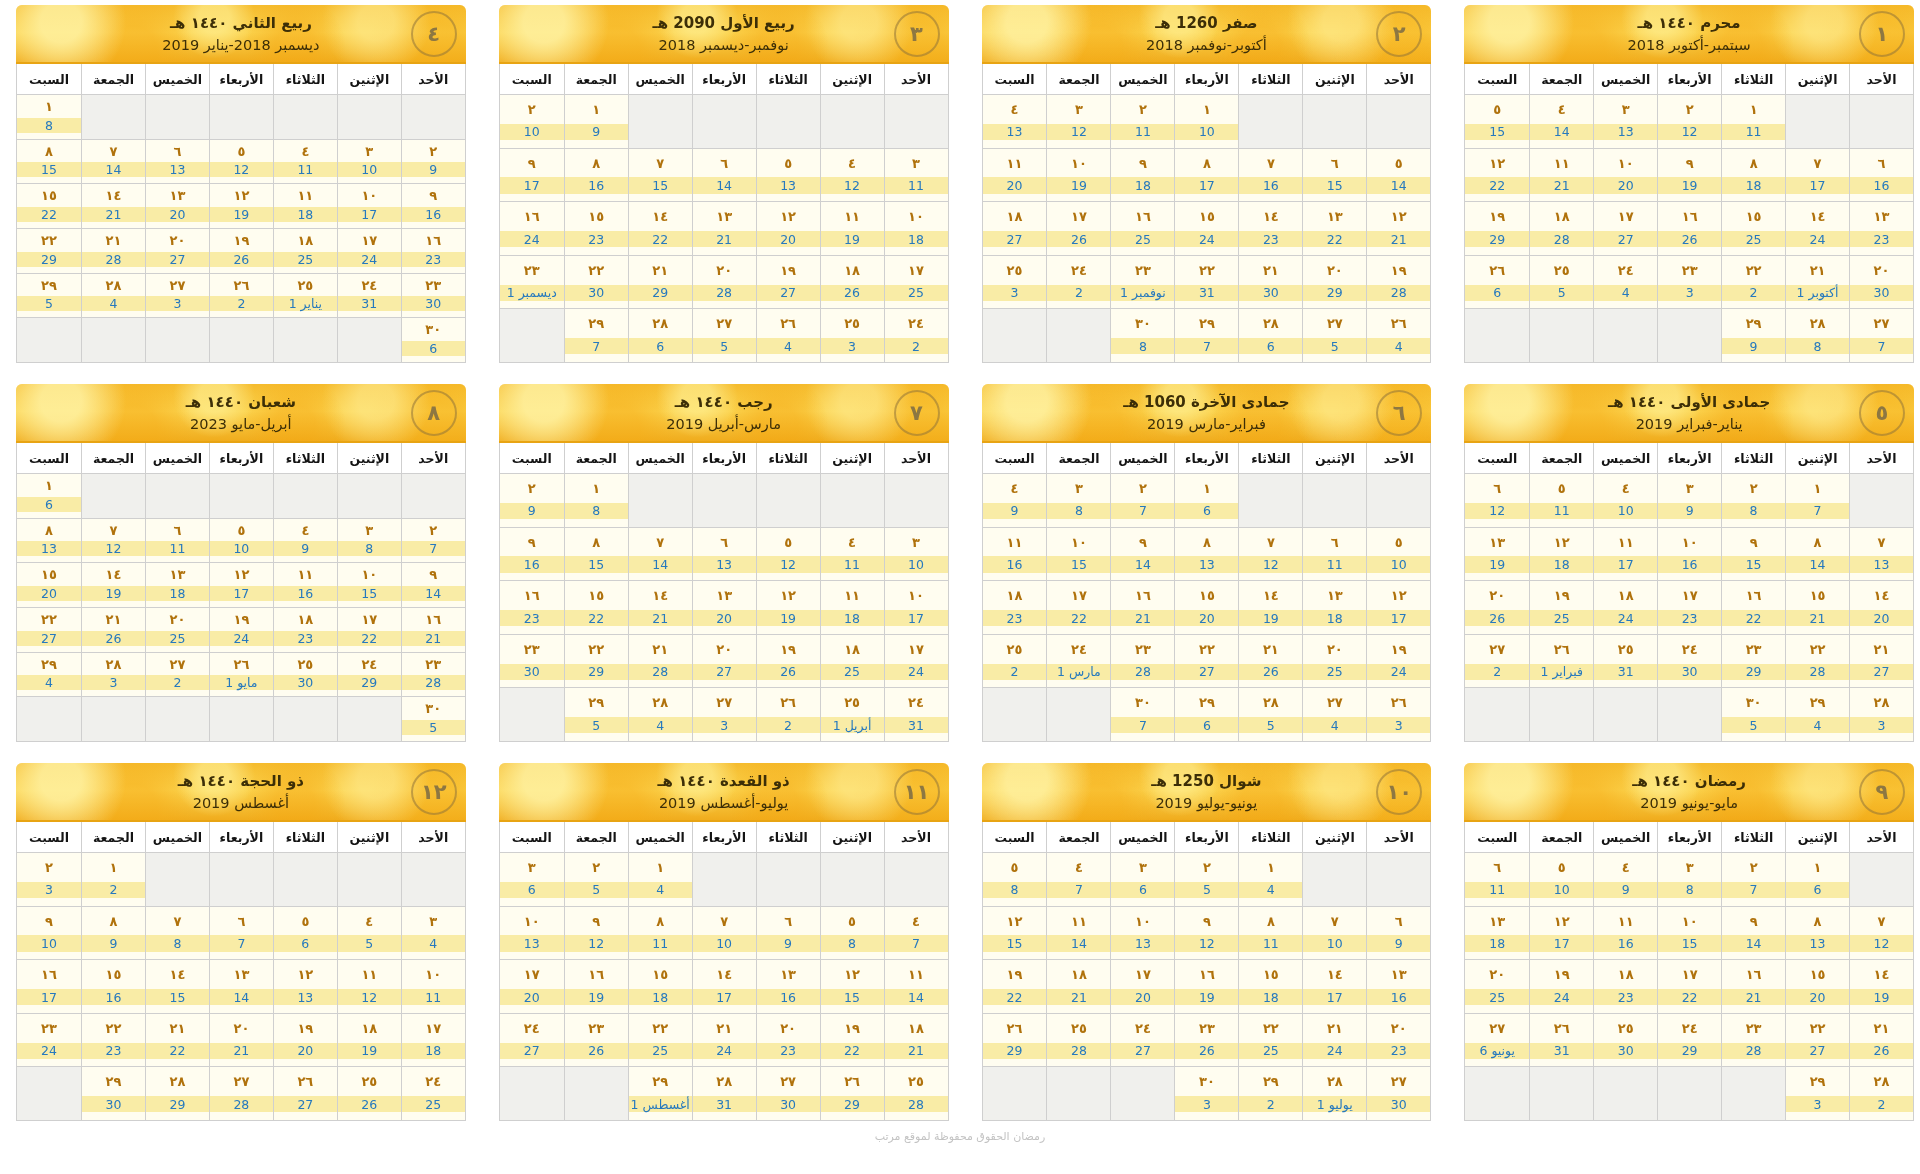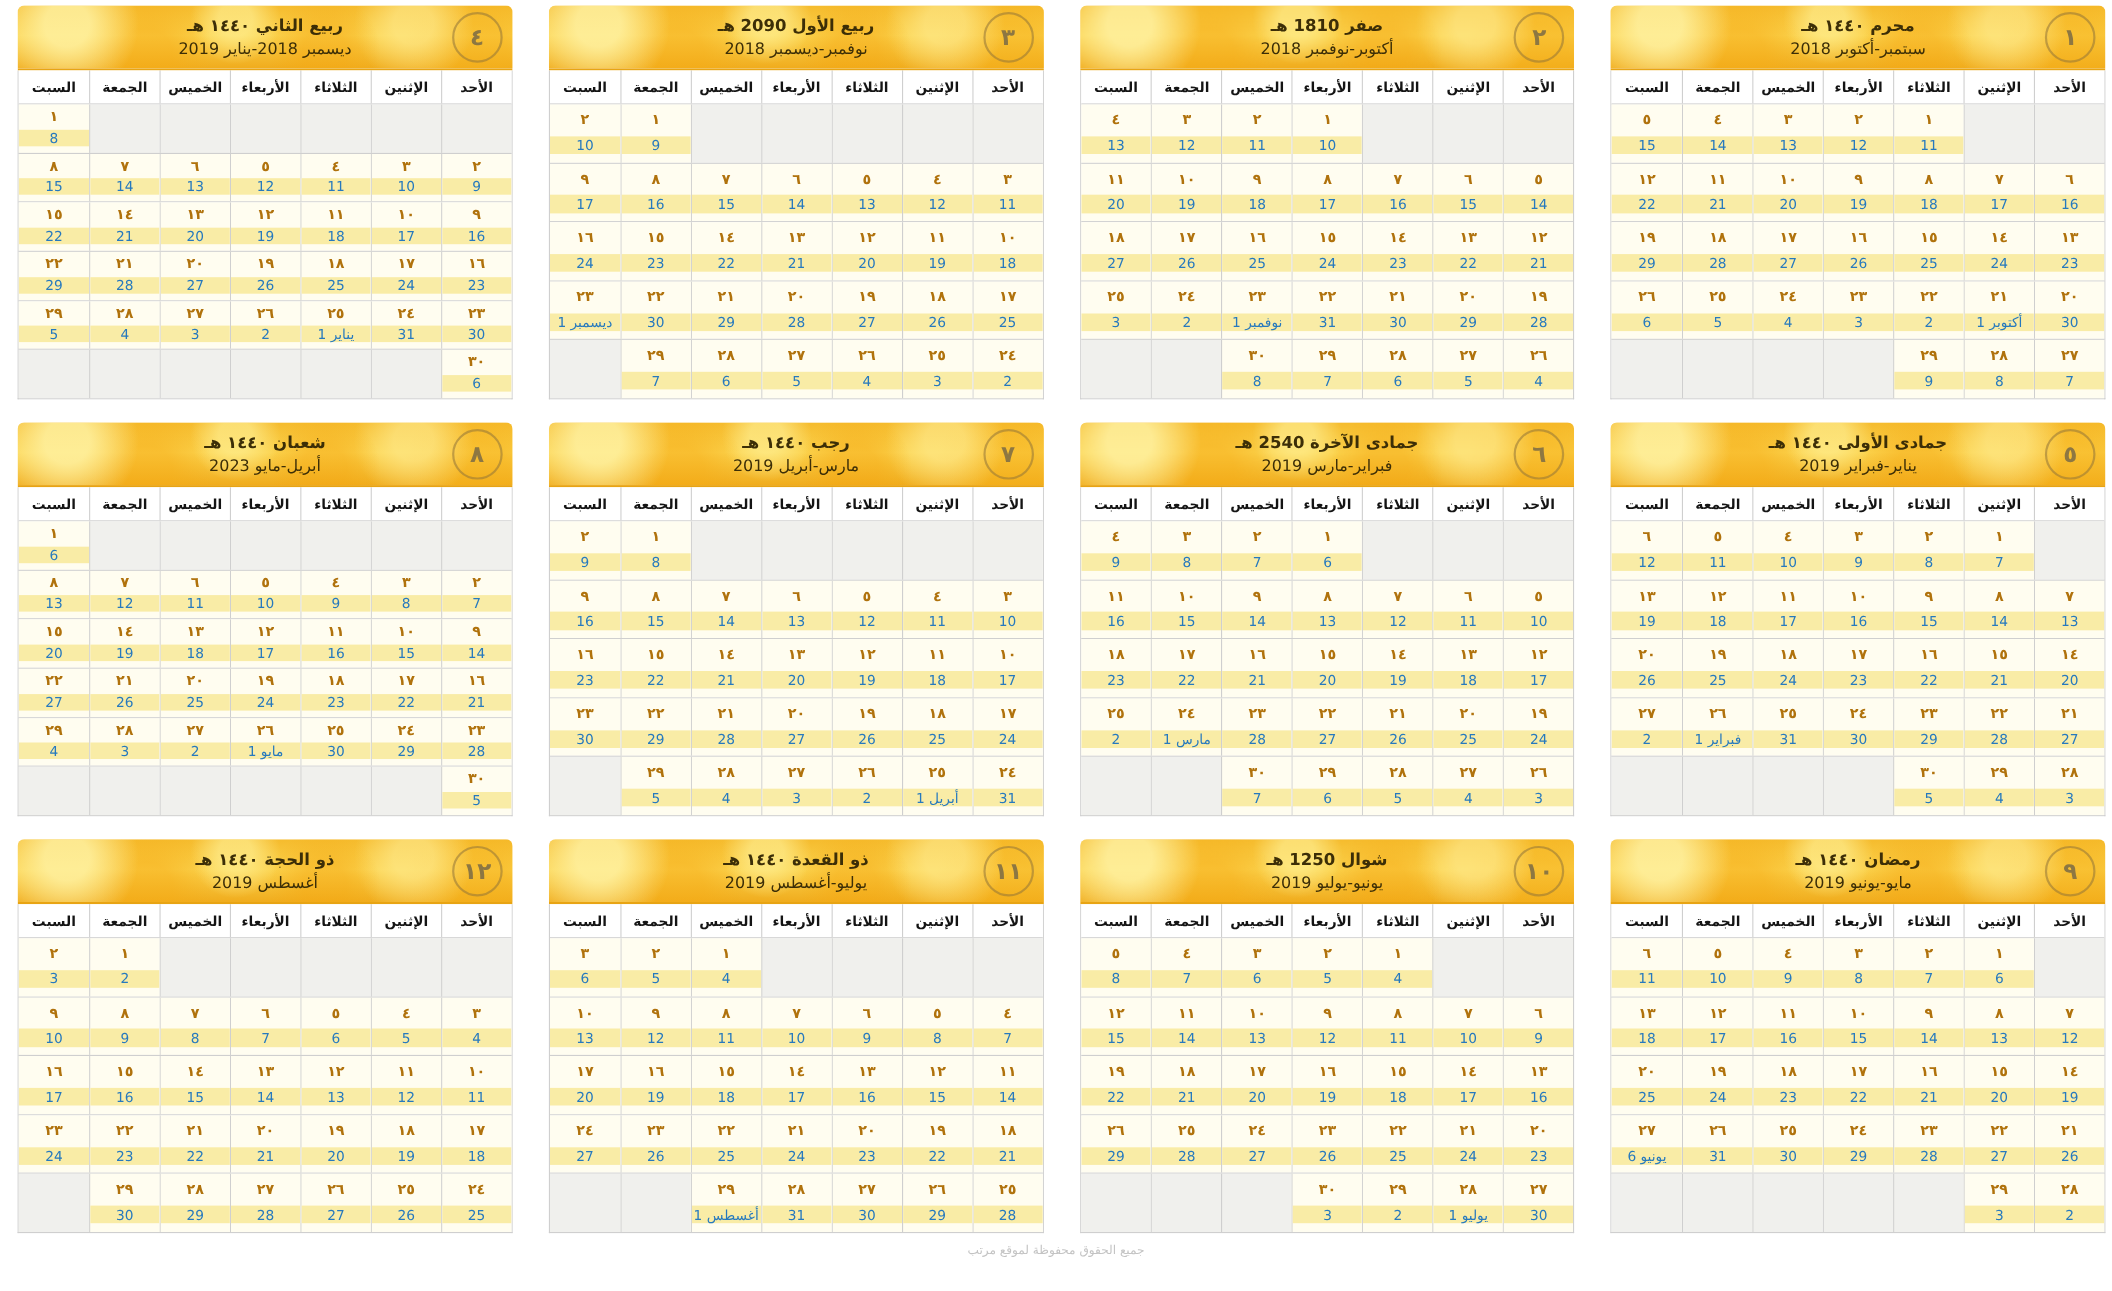--- a/index.html
+++ b/index.html
@@ -266,21 +266,21 @@
             <div class="cell empty"></div>
             <div class="cell empty"></div>
             <div class="cell empty"></div>
           </div>
         </div>
     </div>
   </div>
 
   <div class="card">
     <div class="hdr">
-      <div class="t1">صفر 1810 هـ</div>
+      <div class="t1">صفر 1260 هـ</div>
       <div class="t2">أكتوبر-نوفمبر 2018</div>
       <div class="circle">٢</div>
     </div>
     <div class="tbl">
       <div class="dayrow">
           <div class="dayname">الأحد</div>
           <div class="dayname">الإثنين</div>
           <div class="dayname">الثلاثاء</div>
           <div class="dayname">الأربعاء</div>
           <div class="dayname">الخميس</div>
@@ -1015,21 +1015,21 @@
             <div class="cell empty"></div>
             <div class="cell empty"></div>
             <div class="cell empty"></div>
           </div>
         </div>
     </div>
   </div>
 
   <div class="card">
     <div class="hdr">
-      <div class="t1">جمادى الآخرة 2540 هـ</div>
+      <div class="t1">جمادى الآخرة 1060 هـ</div>
       <div class="t2">فبراير-مارس 2019</div>
       <div class="circle">٦</div>
     </div>
     <div class="tbl">
       <div class="dayrow">
           <div class="dayname">الأحد</div>
           <div class="dayname">الإثنين</div>
           <div class="dayname">الثلاثاء</div>
           <div class="dayname">الأربعاء</div>
           <div class="dayname">الخميس</div>
@@ -2308,13 +2308,13 @@
               <div class="hnum">٢٩</div>
               <div class="gband" dir="ltr">30</div>
               <div class="strip"></div>
             </div>
             <div class="cell empty"></div>
           </div>
         </div>
     </div>
   </div>
 </div>
-<div id="footer">جميع الحقوق محفوظة لموقع مرتب</div>
+<div id="footer">رمضان الحقوق محفوظة لموقع مرتب</div>
 
 </body></html>

